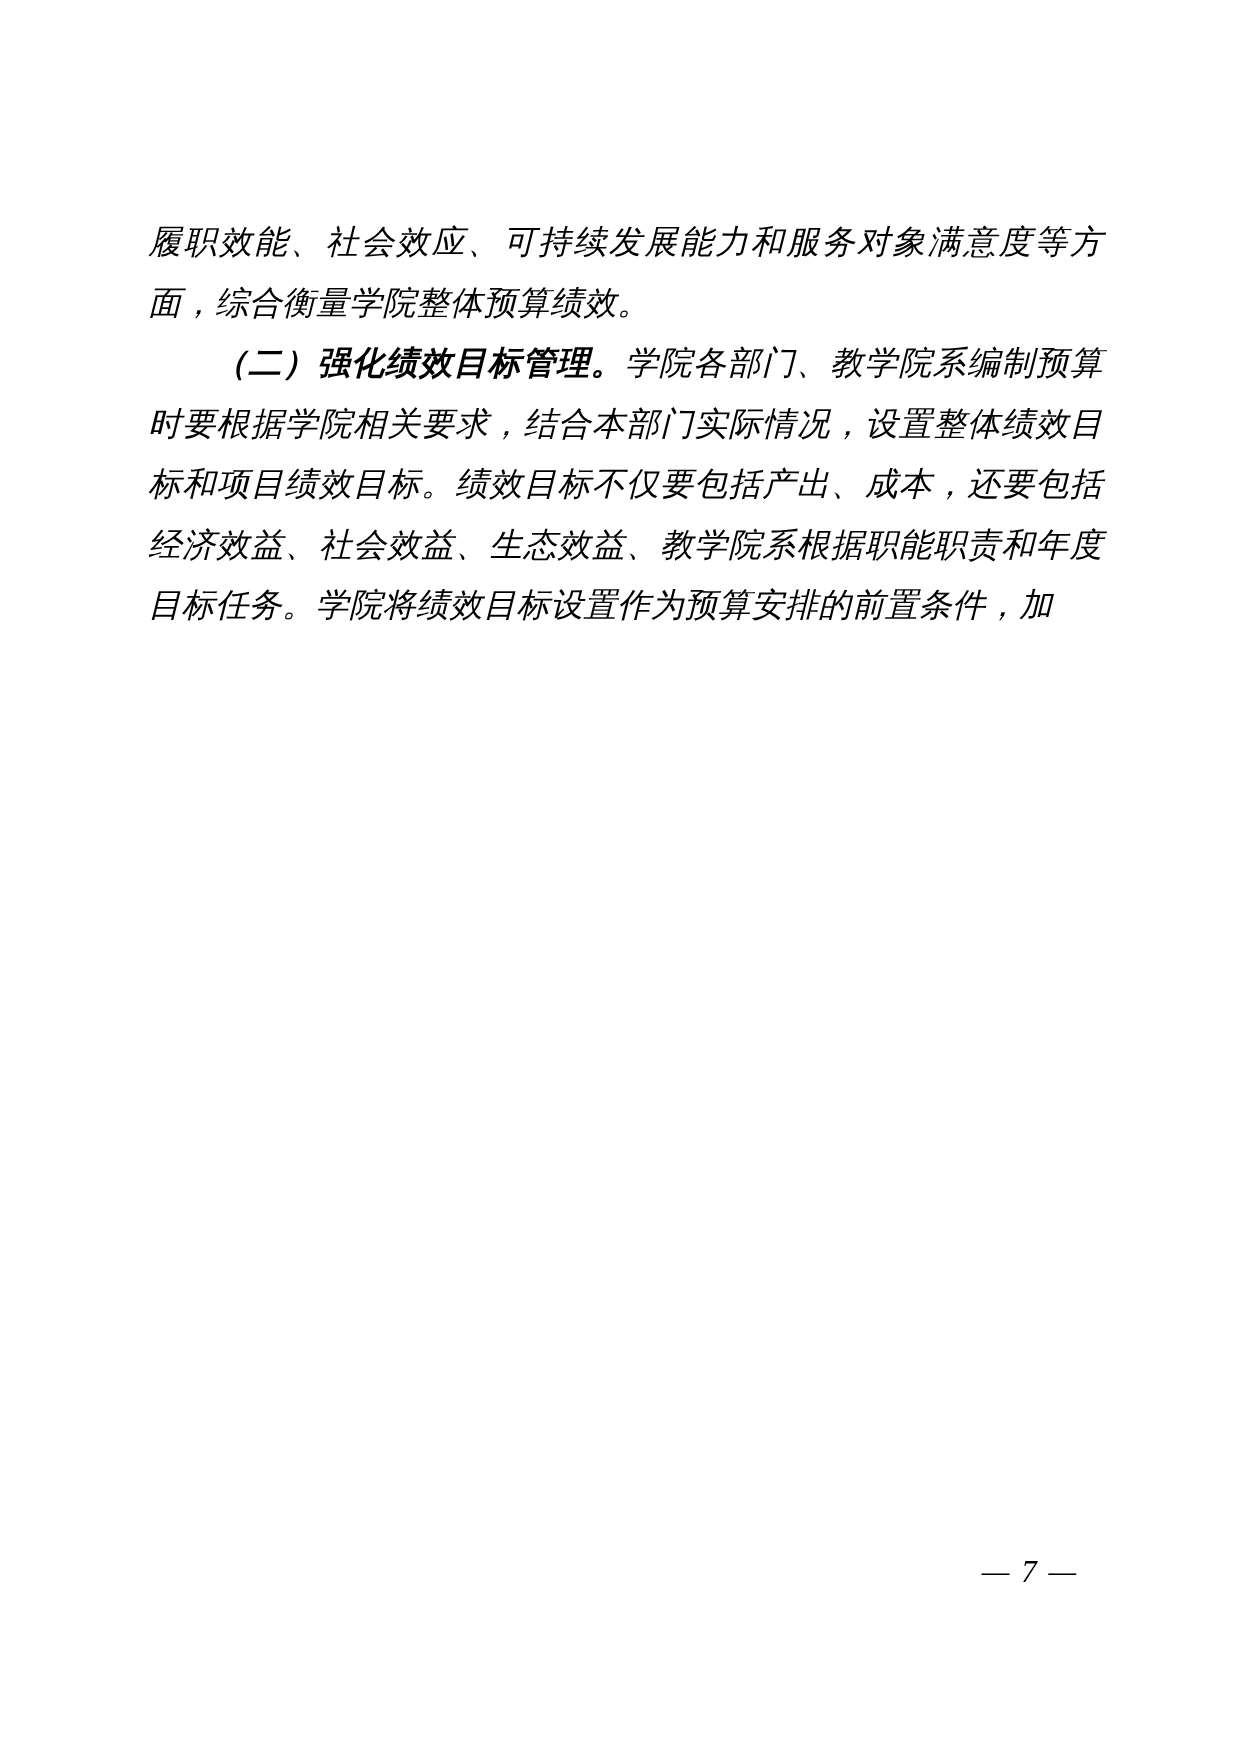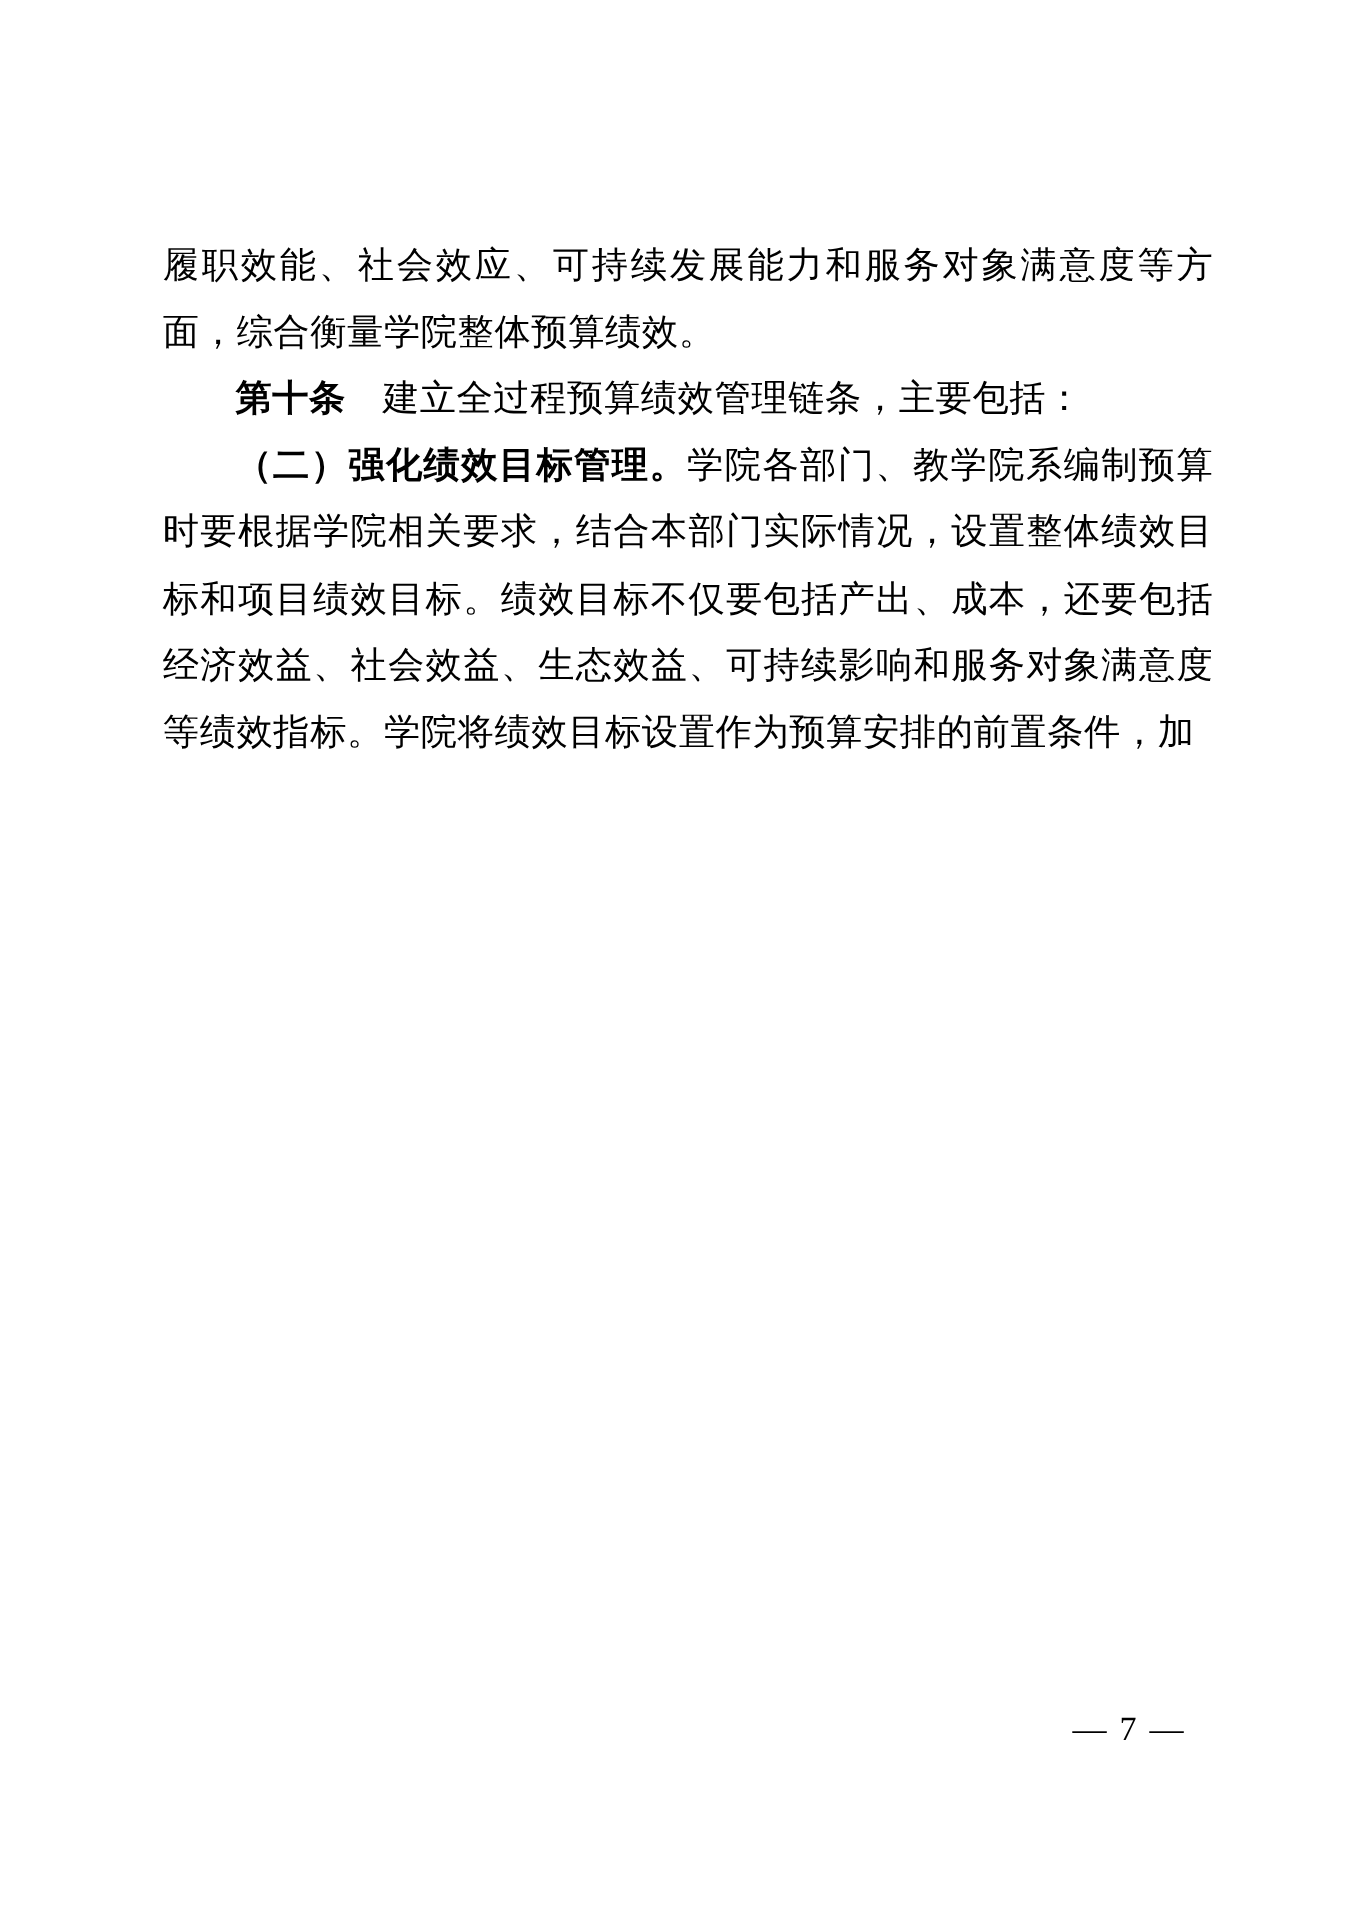--- a/index.html
+++ b/index.html
@@ -8,20 +8,21 @@
     background: #ffffff;
   }
   .page {
     position: relative;
     width: 1240px;
     height: 1608px;
     background: #ffffff;
     color: #000000;
     font-family: "Liberation Serif", "DejaVu Serif", serif;
     overflow: hidden;
+    font-style: italic;
   }
   .content {
     position: absolute;
     left: 148px;
     top: 212px;
     width: 955px;
     font-size: 33px;
     line-height: 60.5px;
     text-align: justify;
     letter-spacing: 0.5px;
@@ -47,17 +48,16 @@
     color: #000000;
     font-family: "Liberation Serif", "DejaVu Serif", serif;
   }
 </style>
 </head>
 <body>
 
 <div class="page">
   <div class="content">
     <p class="continuation"><span class="lead"></span><span>履职效能、社会效应、可持续发展能力和服务对象满意度等方面，综合衡量学院整体预算绩效。</span></p>
-    <p><span class="lead">第十条</span><span>　建立全过程预算绩效管理链条，主要包括：</span></p>
-    <p><span class="lead">（二）强化绩效目标管理。</span><span>学院各部门、教学院系编制预算时要根据学院相关要求，结合本部门实际情况，设置整体绩效目标和项目绩效目标。绩效目标不仅要包括产出、成本，还要包括经济效益、社会效益、生态效益、可持续影响和服务对象满意度等绩效指标。学院将绩效目标设置作为预算安排的前置条件，加</span></p>
+    <p><span class="lead">（二）强化绩效目标管理。</span><span>学院各部门、教学院系编制预算时要根据学院相关要求，结合本部门实际情况，设置整体绩效目标和项目绩效目标。绩效目标不仅要包括产出、成本，还要包括经济效益、社会效益、生态效益、教学院系根据职能职责和年度目标任务。学院将绩效目标设置作为预算安排的前置条件，加</span></p>
   </div>
   <div class="footer">— 7 —</div>
 </div>
 
 </body></html>

